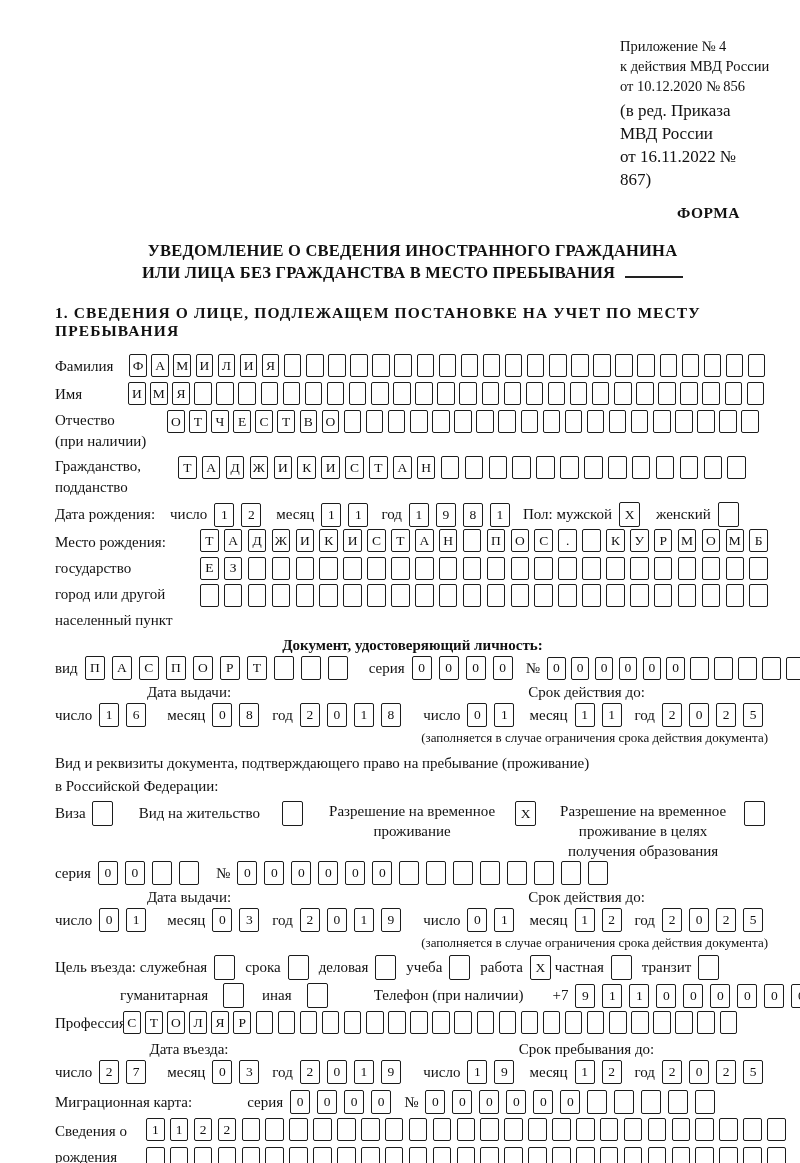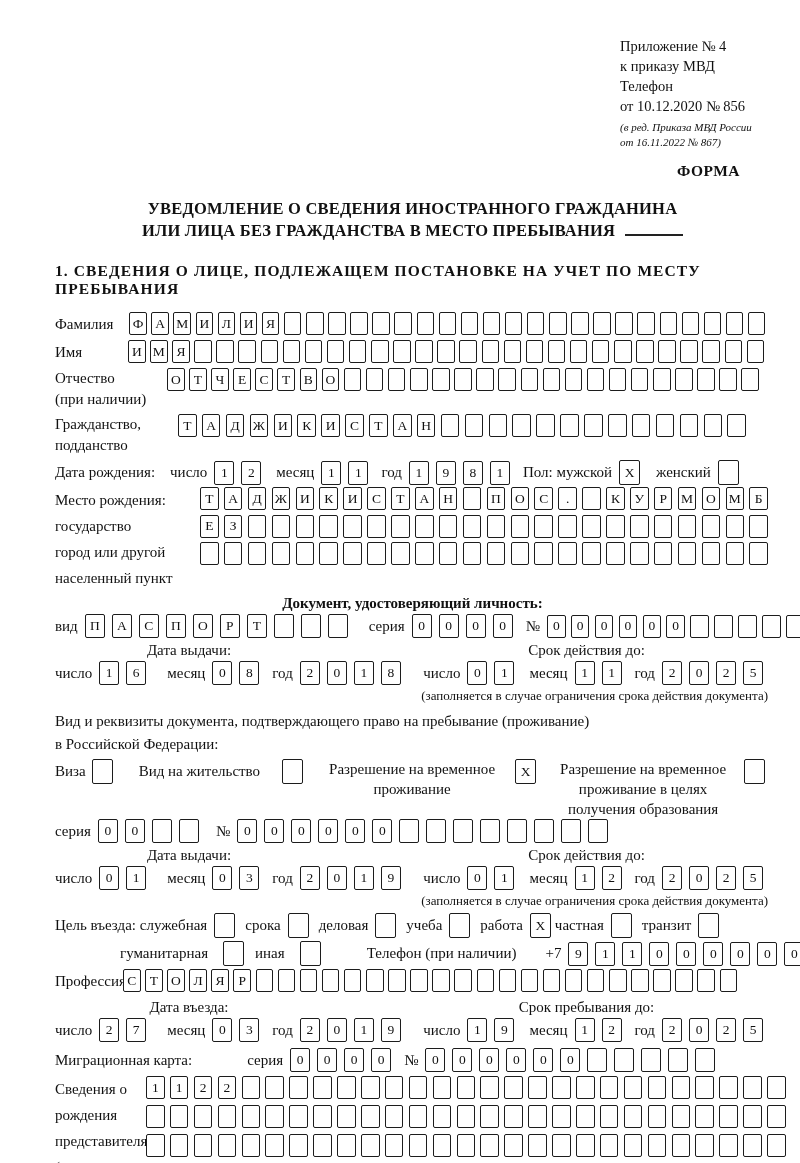--- a/index.html
+++ b/index.html
@@ -1,21 +1,21 @@
 <!DOCTYPE html>
 <html lang="ru"><head>
 <meta charset="utf-8">
 <style>
   html,body{margin:0;padding:0;background:#ffffff;}
   body{width:800px;height:1163px;overflow:hidden;font-family:"Liberation Serif",serif;color:#111;}
   .page{padding:36px 30px 0 55px;box-sizing:border-box;width:800px;}
 
   
   .hdr{margin-left:565px;font-size:14.5px;line-height:1.38;}
-  .hdr-sub{margin-left:565px;font-size:11px;line-height:1.35;margin-top:4px;font-style:italic;}
+  .hdr-sub{margin-left:565px;font-size:17px;line-height:1.35;margin-top:4px;}
   .forma{ text-align:right;padding-right:30px;font-weight:bold;font-size:15.5px;margin-top:12px;letter-spacing:.5px;}
 
   .title{ text-align:center;font-weight:bold;font-size:16.5px;line-height:1.35;margin-top:18px;letter-spacing:.2px;}
   .u-line{display:inline-block;width:58px;border-bottom:2px solid #222;height:14px;margin-left:10px;}
   .sec1{margin-top:20px;font-weight:bold;font-size:15.5px;letter-spacing:1.1px;}
 
   
   .row{display:flex;align-items:flex-start;margin-top:4px;}
   .lbl{font-size:15px;line-height:24px;white-space:nowrap;}
   .lbl2{font-size:15px;line-height:21px;white-space:nowrap;}
@@ -43,21 +43,21 @@
   .dochdr{text-align:center;font-weight:bold;font-size:15px;margin-top:4px;}
   .ml{margin-left:10px;}
 </style>
 </head>
 <body>
 
 <div class="page">
 
   <div class="hdr">
     <div>Приложение № 4</div>
-    <div>к приказу МВД Телефон</div>
+    <div>к действия МВД России</div>
     <div>от 10.12.2020 № 856</div>
   </div>
   <div class="hdr-sub">
     <div>(в ред. Приказа МВД России</div>
     <div>от 16.11.2022 № 867)</div>
   </div>
 
   <div class="forma">ФОРМА</div>
 
   <div class="title">
@@ -542,21 +542,21 @@
     <div class="cells box">
         <span class="cell"></span>
       </div>
   </div>
 
   <div class="row" style="margin-top:3px;align-items:center;">
     <span class="glabel" style="margin-left:65px;">гуманитарная</span>
     <div class="cells box" style="margin-left:8px;">
         <span class="cell"></span>
       </div>
-    <span class="glabel" style="margin-left:11px;">иная</span>
+    <span class="glabel" style="margin-left:18px;">иная</span>
     <div class="cells box" style="margin-left:8px;">
         <span class="cell"></span>
       </div>
     <span class="glabel" style="margin-left:46px;">Телефон (при наличии)</span>
     <span class="glabel" style="margin-left:22px;">+7</span>
     <div class="cells spaced">
         <span class="cell">9</span>
         <span class="cell">1</span>
         <span class="cell">1</span>
         <span class="cell">0</span>

